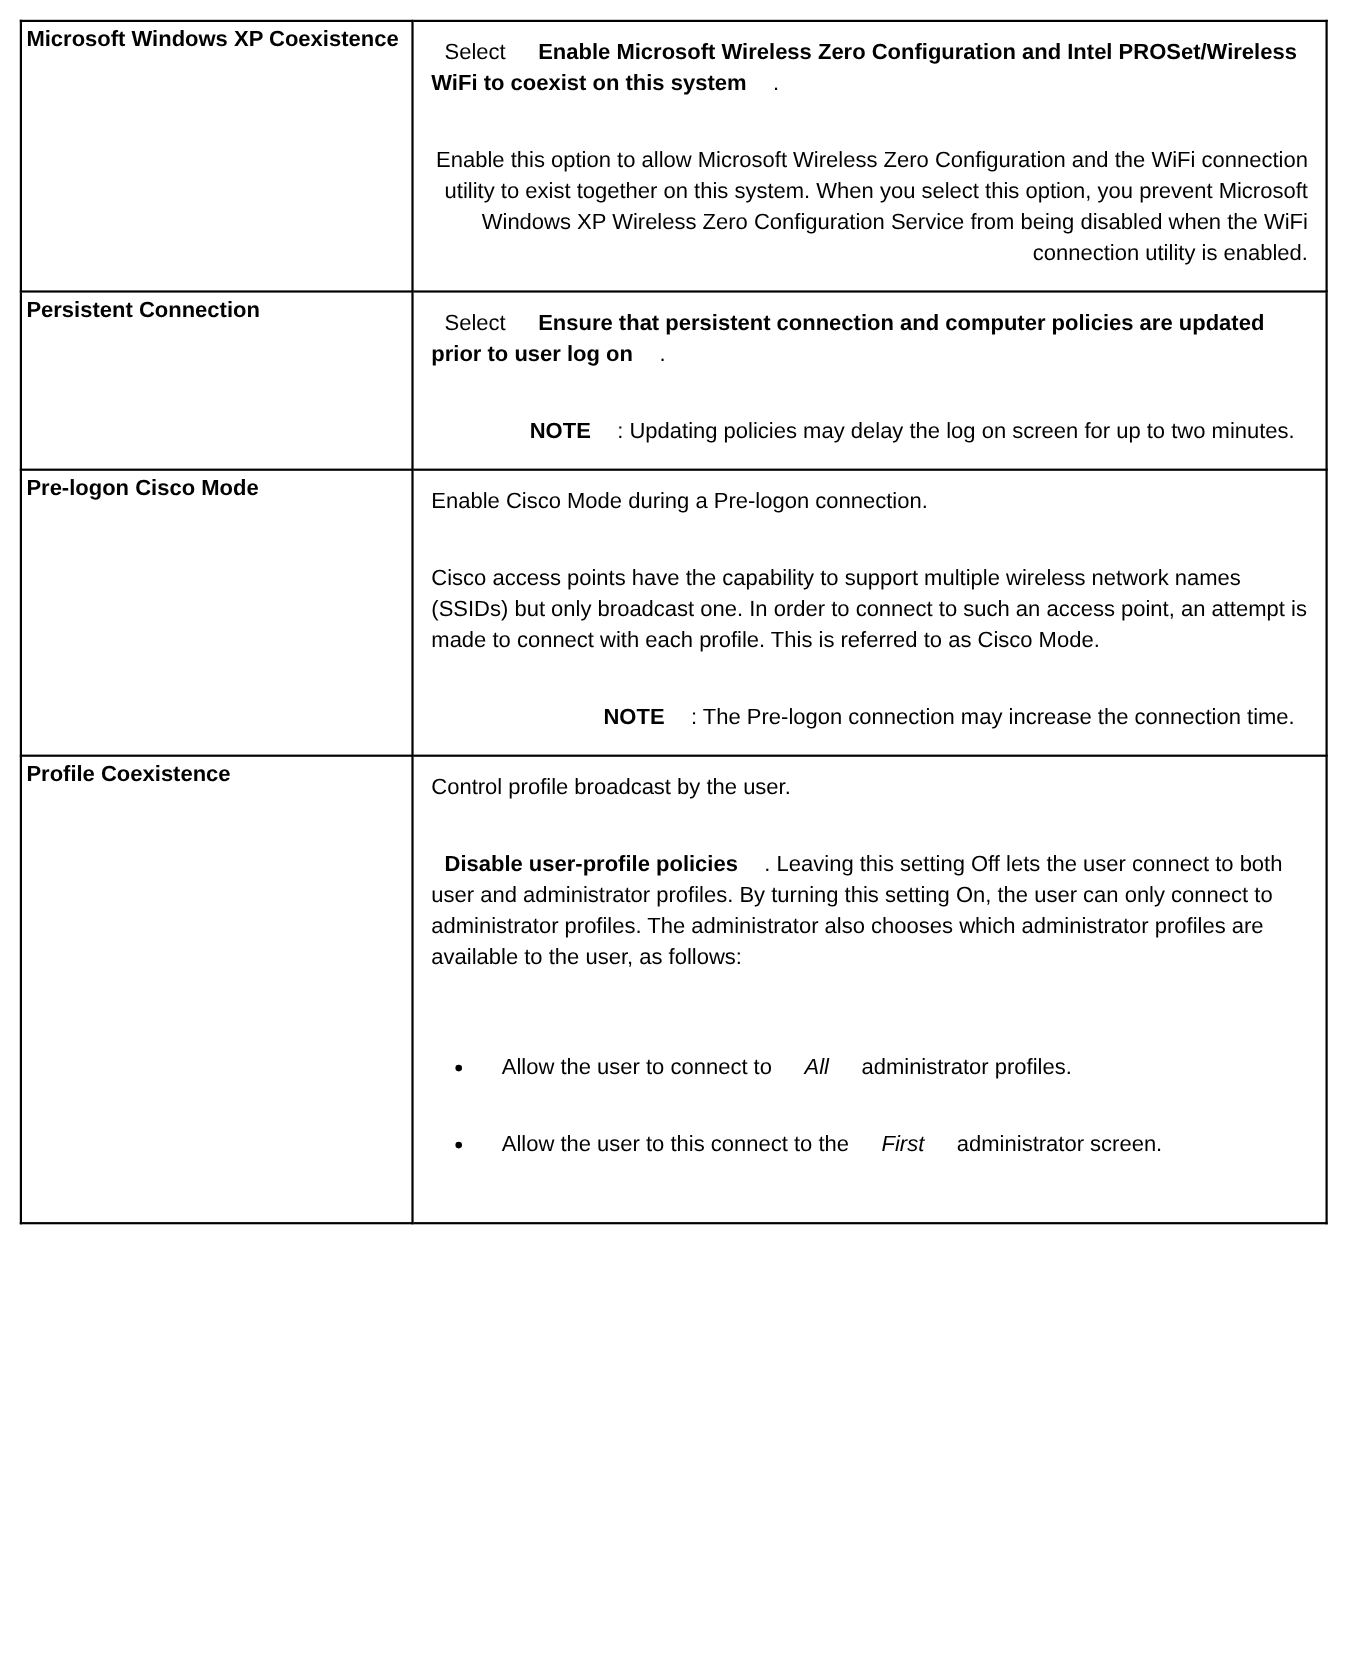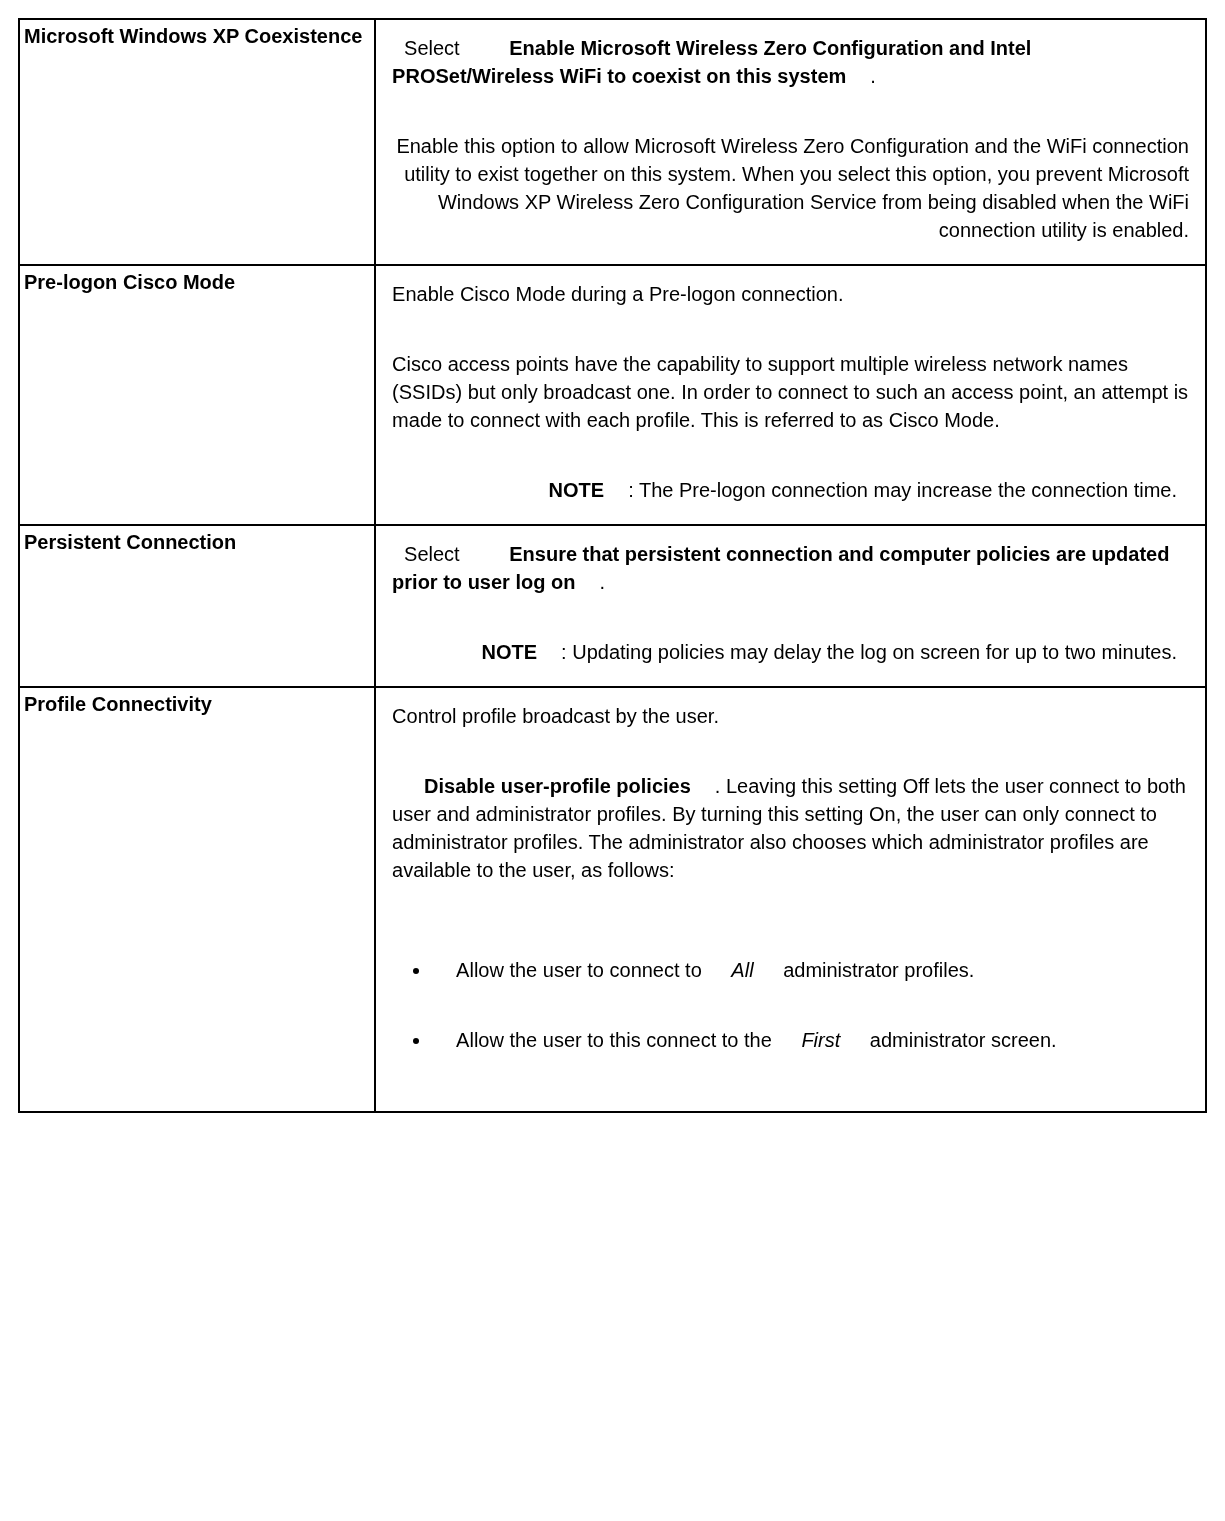--- a/index.html
+++ b/index.html
@@ -18,21 +18,21 @@
     }
     td {
       border: 2px solid #000;
       vertical-align: top;
       padding: 2px 4px;
     }
     td.col0 { width: 30%; font-weight: bold; }
     td.col1 { width: 70%; }
     p { margin: 0 0 18px 0; }
     p:last-child { margin-bottom: 6px; text-align: right; }
-    .b { font-weight: bold; margin-left: 20px; }
+    .b { font-weight: bold; }
     .i { font-style: italic; }
     ul { list-style: disc; margin: 0 0 13px 40px; }
     li { margin: 18px 0; }
   </style>
 </head>
 <body>
 
 <table>
   <tbody>
 
@@ -40,44 +40,44 @@
       <td class="col0">Microsoft Windows XP Coexistence</td>
       <td class="col1">
         <p>
           <span>Select </span><span class="b">Enable Microsoft Wireless Zero Configuration and Intel PROSet/Wireless WiFi to coexist on this system</span><span>.</span>
         </p>
         <p>Enable this option to allow Microsoft Wireless Zero Configuration and the WiFi connection utility to exist together on this system. When you select this option, you prevent Microsoft Windows XP Wireless Zero Configuration Service from being disabled when the WiFi connection utility is enabled.</p>
       </td>
     </tr>
 
     <tr>
-      <td class="col0">Pre-logon Cisco Mode</td>
-      <td class="col1">
-        <p>Enable Cisco Mode during a Pre-logon connection.</p>
-        <p>Cisco access points have the capability to support multiple wireless network names (SSIDs) but only broadcast one. In order to connect to such an access point, an attempt is made to connect with each profile. This is referred to as Cisco Mode.</p>
-        <p>
-          <span class="b">NOTE</span><span>: The Pre-logon connection may increase the connection time.</span>
-        </p>
-      </td>
-    </tr>
-
-    <tr>
       <td class="col0">Persistent Connection</td>
       <td class="col1">
         <p>
           <span>Select </span><span class="b">Ensure that persistent connection and computer policies are updated prior to user log on</span><span>.</span>
         </p>
         <p>
           <span class="b">NOTE</span><span>: Updating policies may delay the log on screen for up to two minutes.</span>
         </p>
       </td>
     </tr>
 
     <tr>
-      <td class="col0">Profile Connectivity</td>
+      <td class="col0">Pre-logon Cisco Mode</td>
+      <td class="col1">
+        <p>Enable Cisco Mode during a Pre-logon connection.</p>
+        <p>Cisco access points have the capability to support multiple wireless network names (SSIDs) but only broadcast one. In order to connect to such an access point, an attempt is made to connect with each profile. This is referred to as Cisco Mode.</p>
+        <p>
+          <span class="b">NOTE</span><span>: The Pre-logon connection may increase the connection time.</span>
+        </p>
+      </td>
+    </tr>
+
+    <tr>
+      <td class="col0">Profile Coexistence</td>
       <td class="col1">
         <p>Control profile broadcast by the user.</p>
         <p>
           <span class="b">Disable user-profile policies</span><span>. Leaving this setting Off lets the user connect to both user and administrator profiles. By turning this setting On, the user can only connect to administrator profiles. The administrator also chooses which administrator profiles are available to the user, as follows:</span>
         </p>
         <ul>
           <li>
             <span>Allow the user to connect to </span><span class="i">All</span><span> administrator profiles.</span>
           </li>
           <li>

